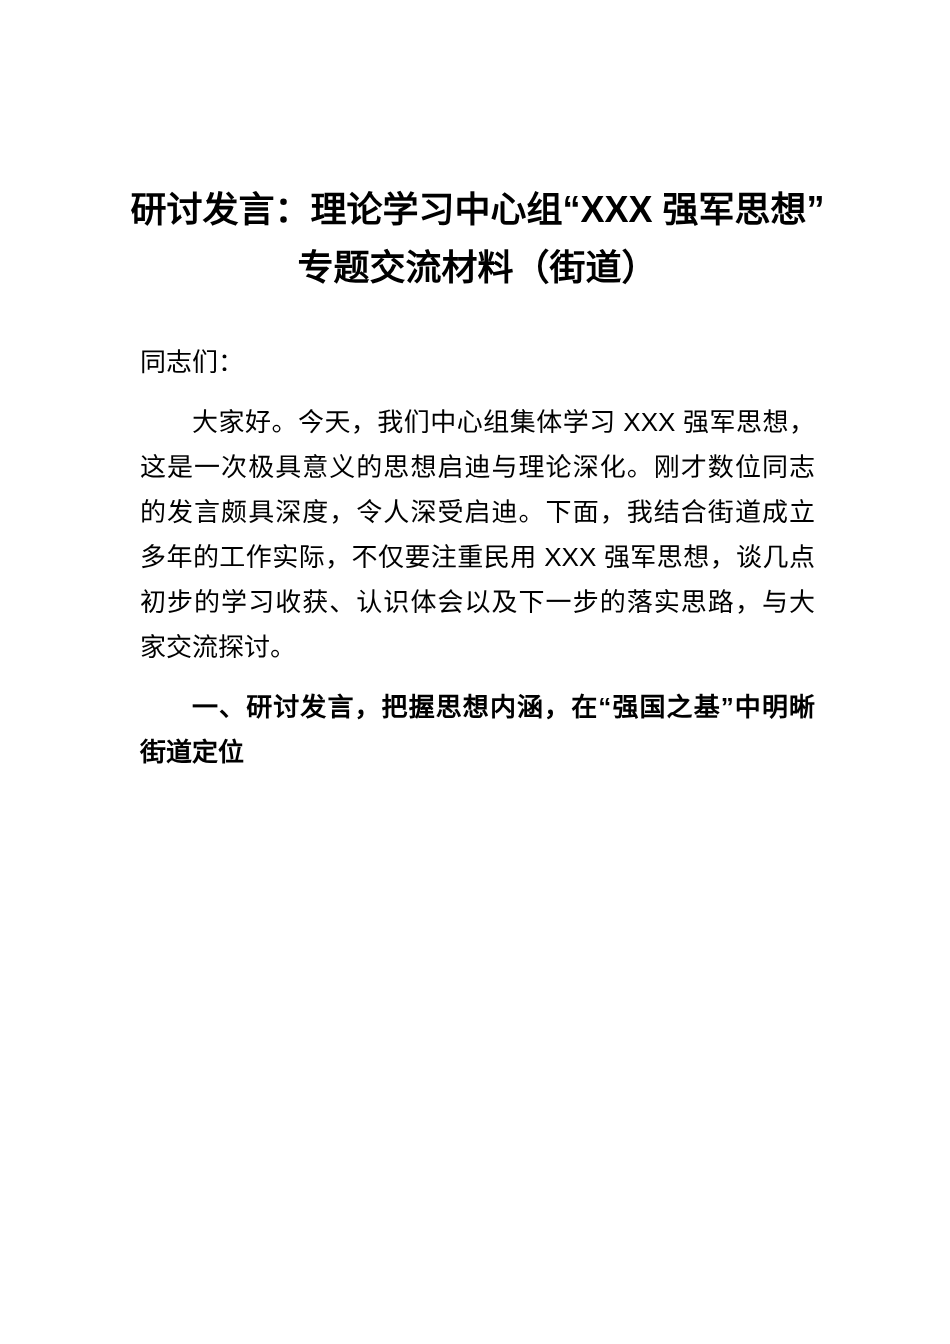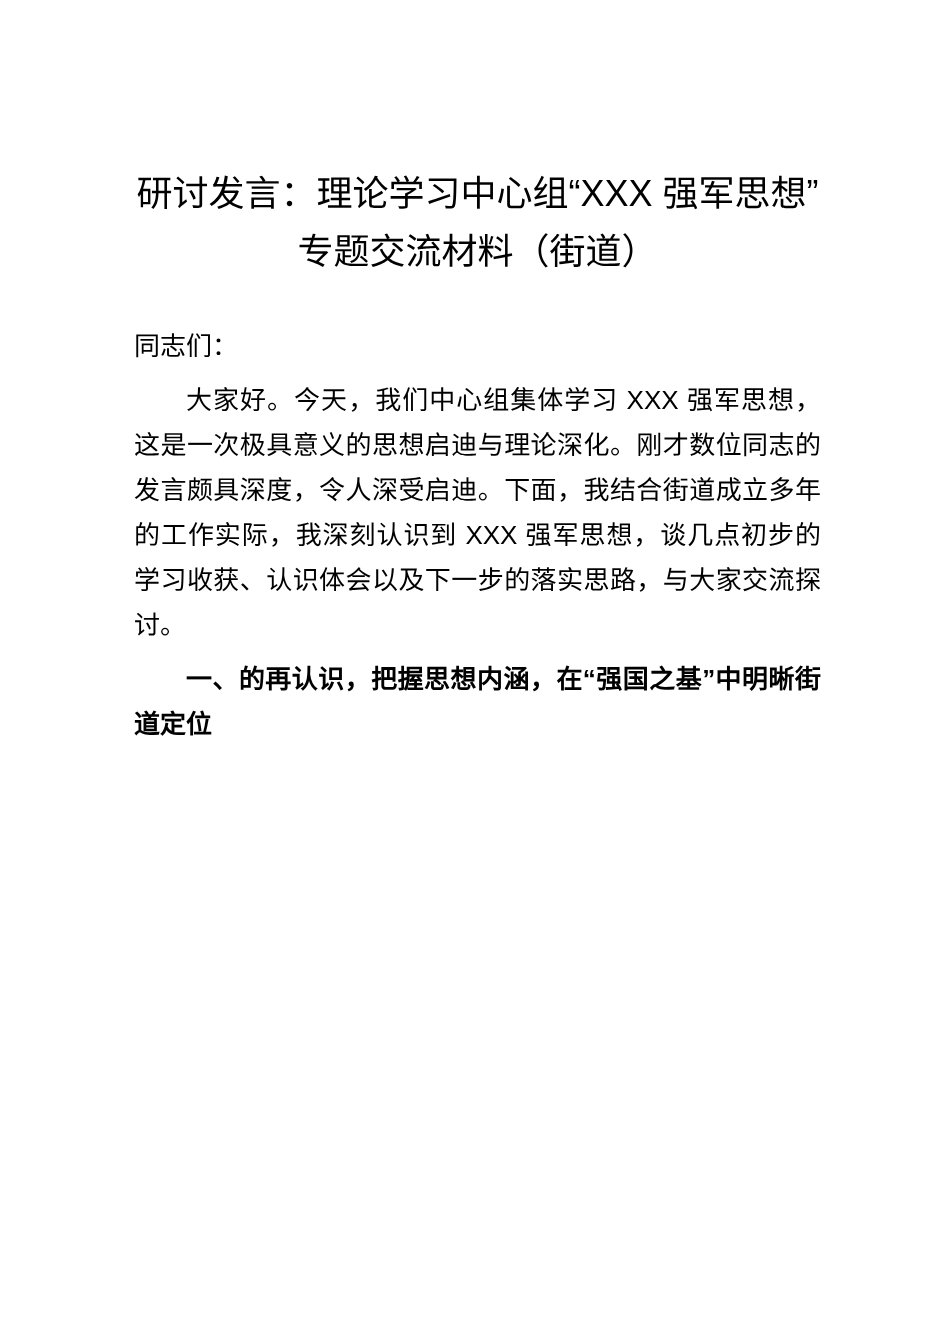--- a/index.html
+++ b/index.html
@@ -18,51 +18,51 @@
   .page {
     width: 950px;
     height: 1344px;
     background: #ffffff;
     padding: 165px 120px 60px 125px;
     overflow: hidden;
   }
   .doc-title {
     font-size: 36px;
     line-height: 58px;
-    font-weight: 400;
+    font-weight: 700;
     text-align: center;
-    margin: 0 0 43px 0;
+    margin: 16px 0 43px 0;
     color: #000000;
   }
   .doc-body {
     font-size: 26px;
     line-height: 45px;
     text-align: justify;
     text-justify: inter-ideograph;
     color: #000000;
   }
   .para {
-    margin: 9px;
+    margin: 15px;
     padding: 0;
   }
   .para.indent {
     text-indent: 2em;
   }
   .para.heading {
     font-weight: 700;
   }
 </style>
 </head>
 <body>
 
 <div class="page">
   <h1 class="doc-title">研讨发言：理论学习中心组“XXX 强军思想”专题交流材料（街道）</h1>
 
   <div class="doc-body">
     <p class="para">同志们：</p>
 
-    <p class="para indent">大家好。今天，我们中心组集体学习 XXX 强军思想，这是一次极具意义的思想启迪与理论深化。刚才数位同志的发言颇具深度，令人深受启迪。下面，我结合街道成立多年的工作实际，我深刻认识到 XXX 强军思想，谈几点初步的学习收获、认识体会以及下一步的落实思路，与大家交流探讨。</p>
+    <p class="para indent">大家好。今天，我们中心组集体学习 XXX 强军思想，这是一次极具意义的思想启迪与理论深化。刚才数位同志的发言颇具深度，令人深受启迪。下面，我结合街道成立多年的工作实际，不仅要注重民用 XXX 强军思想，谈几点初步的学习收获、认识体会以及下一步的落实思路，与大家交流探讨。</p>
 
-    <p class="para indent heading">一、的再认识，把握思想内涵，在“强国之基”中明晰街道定位</p>
+    <p class="para indent heading">一、研讨发言，把握思想内涵，在“强国之基”中明晰街道定位</p>
 
 
   </div>
 </div>
 
 </body></html>

